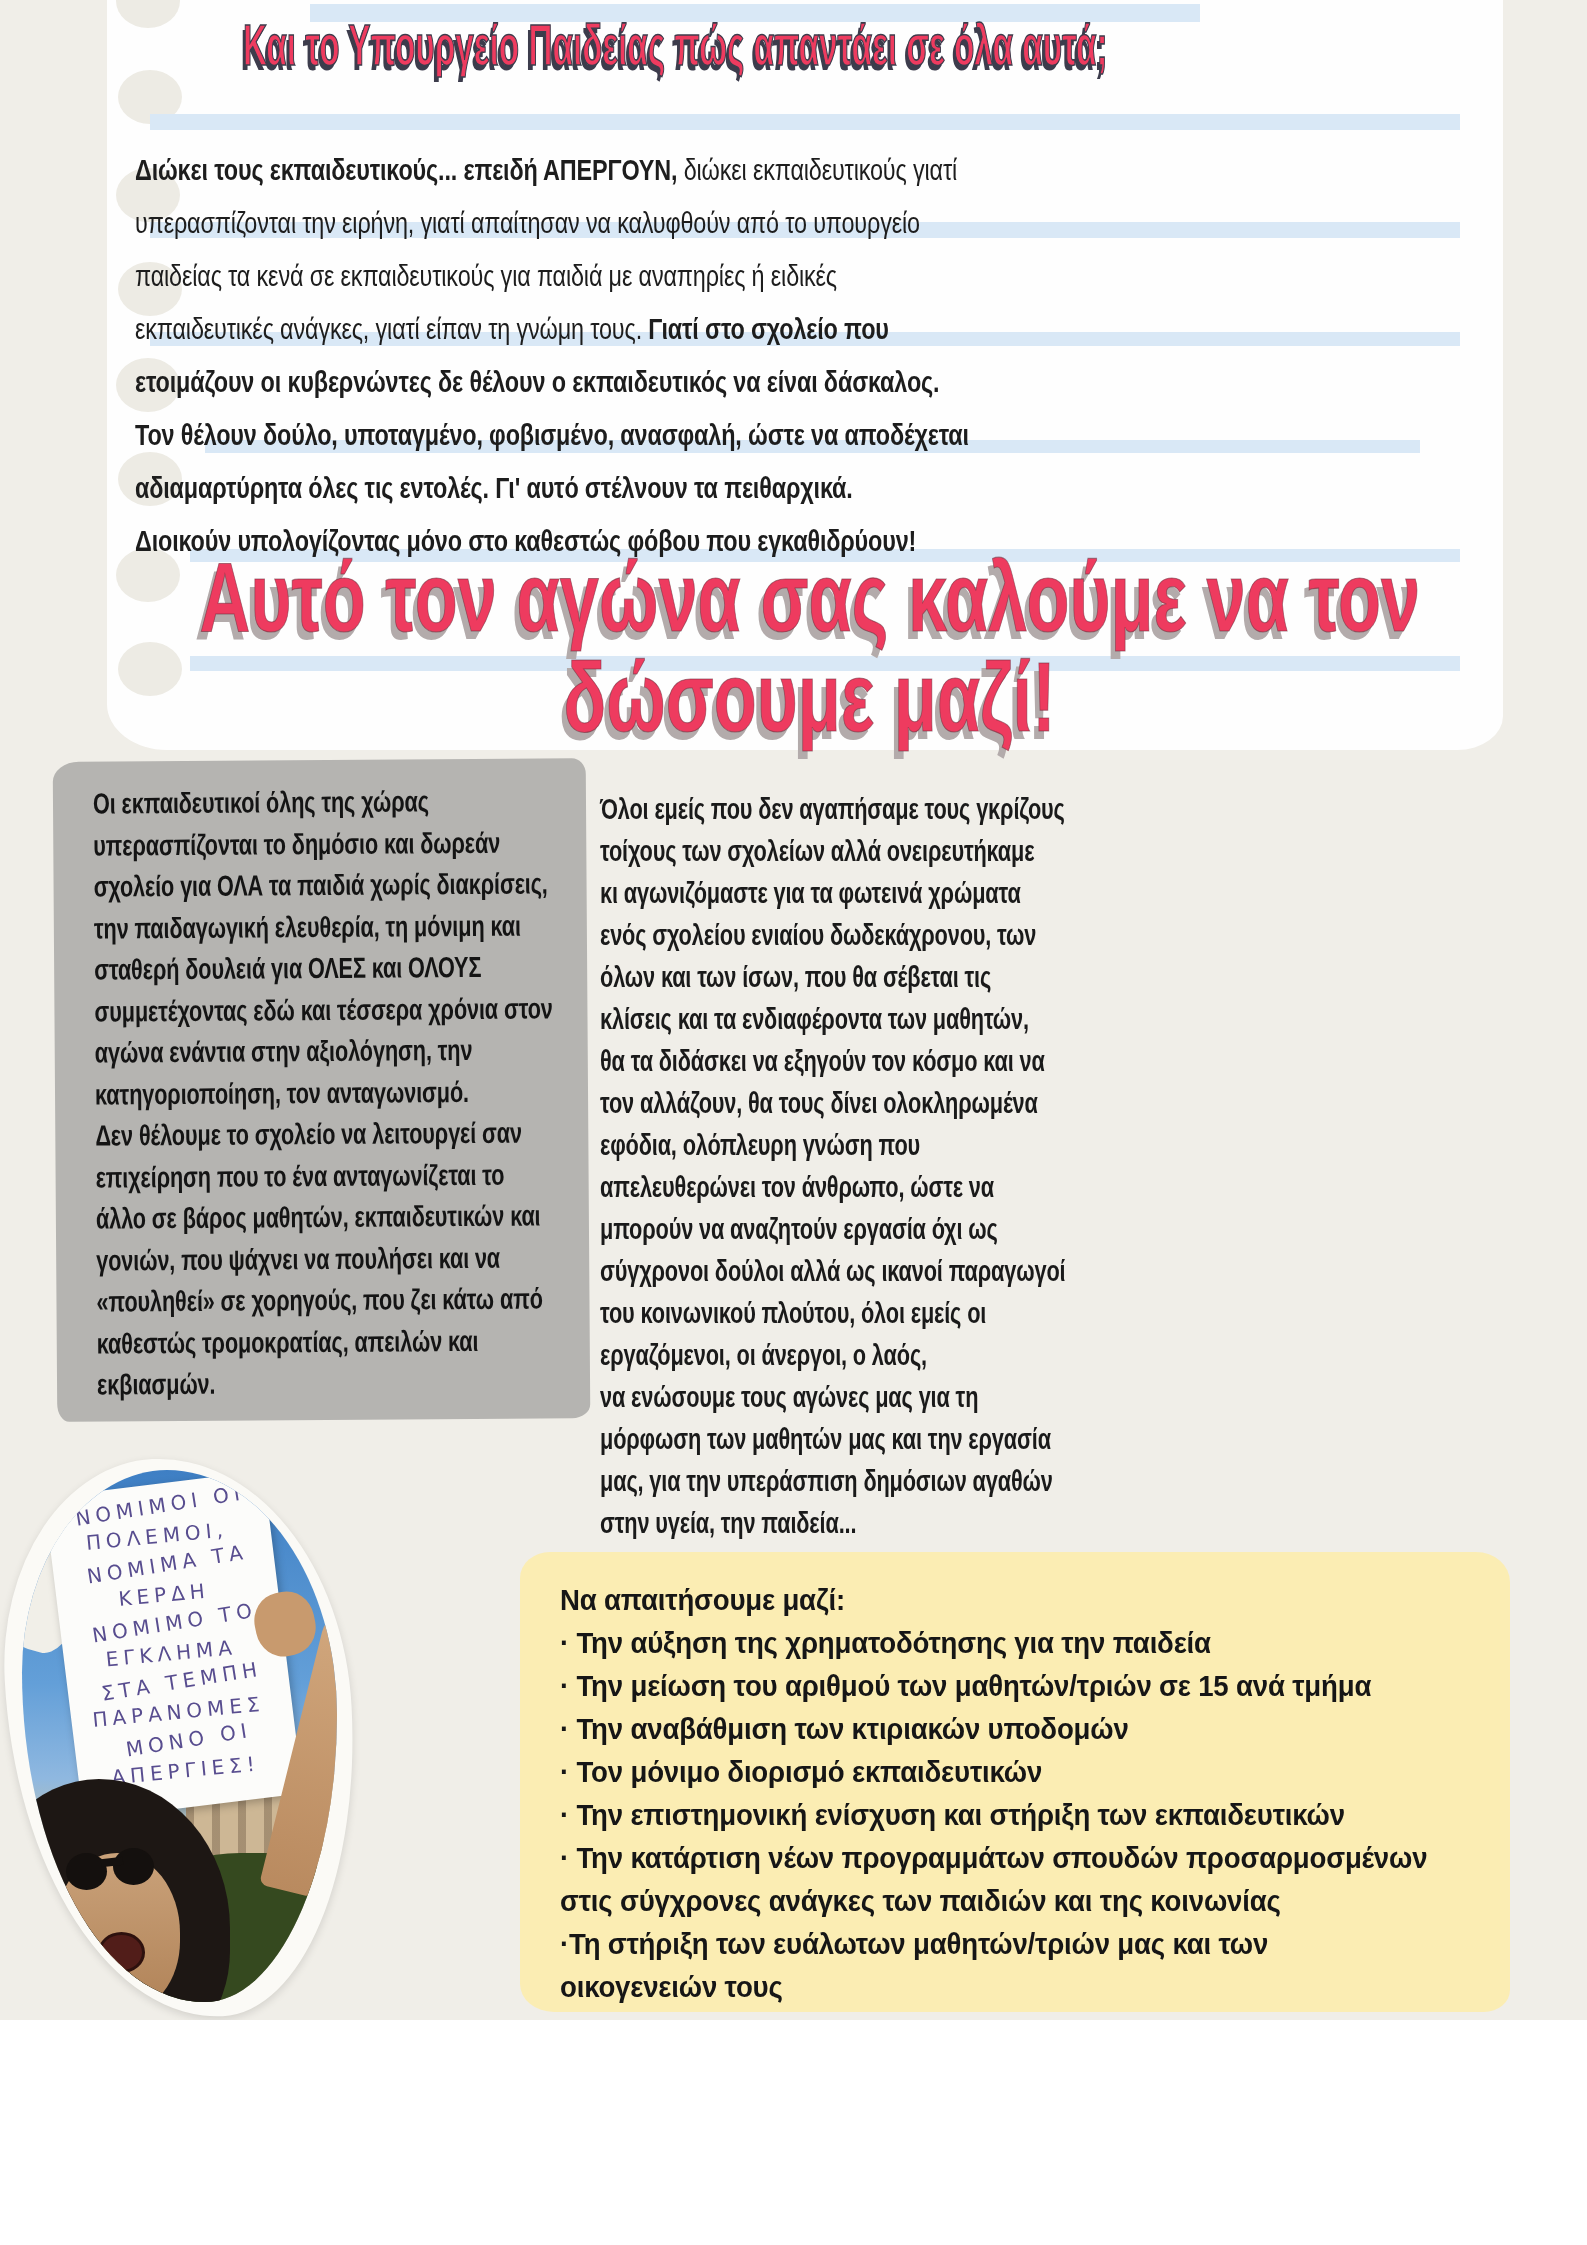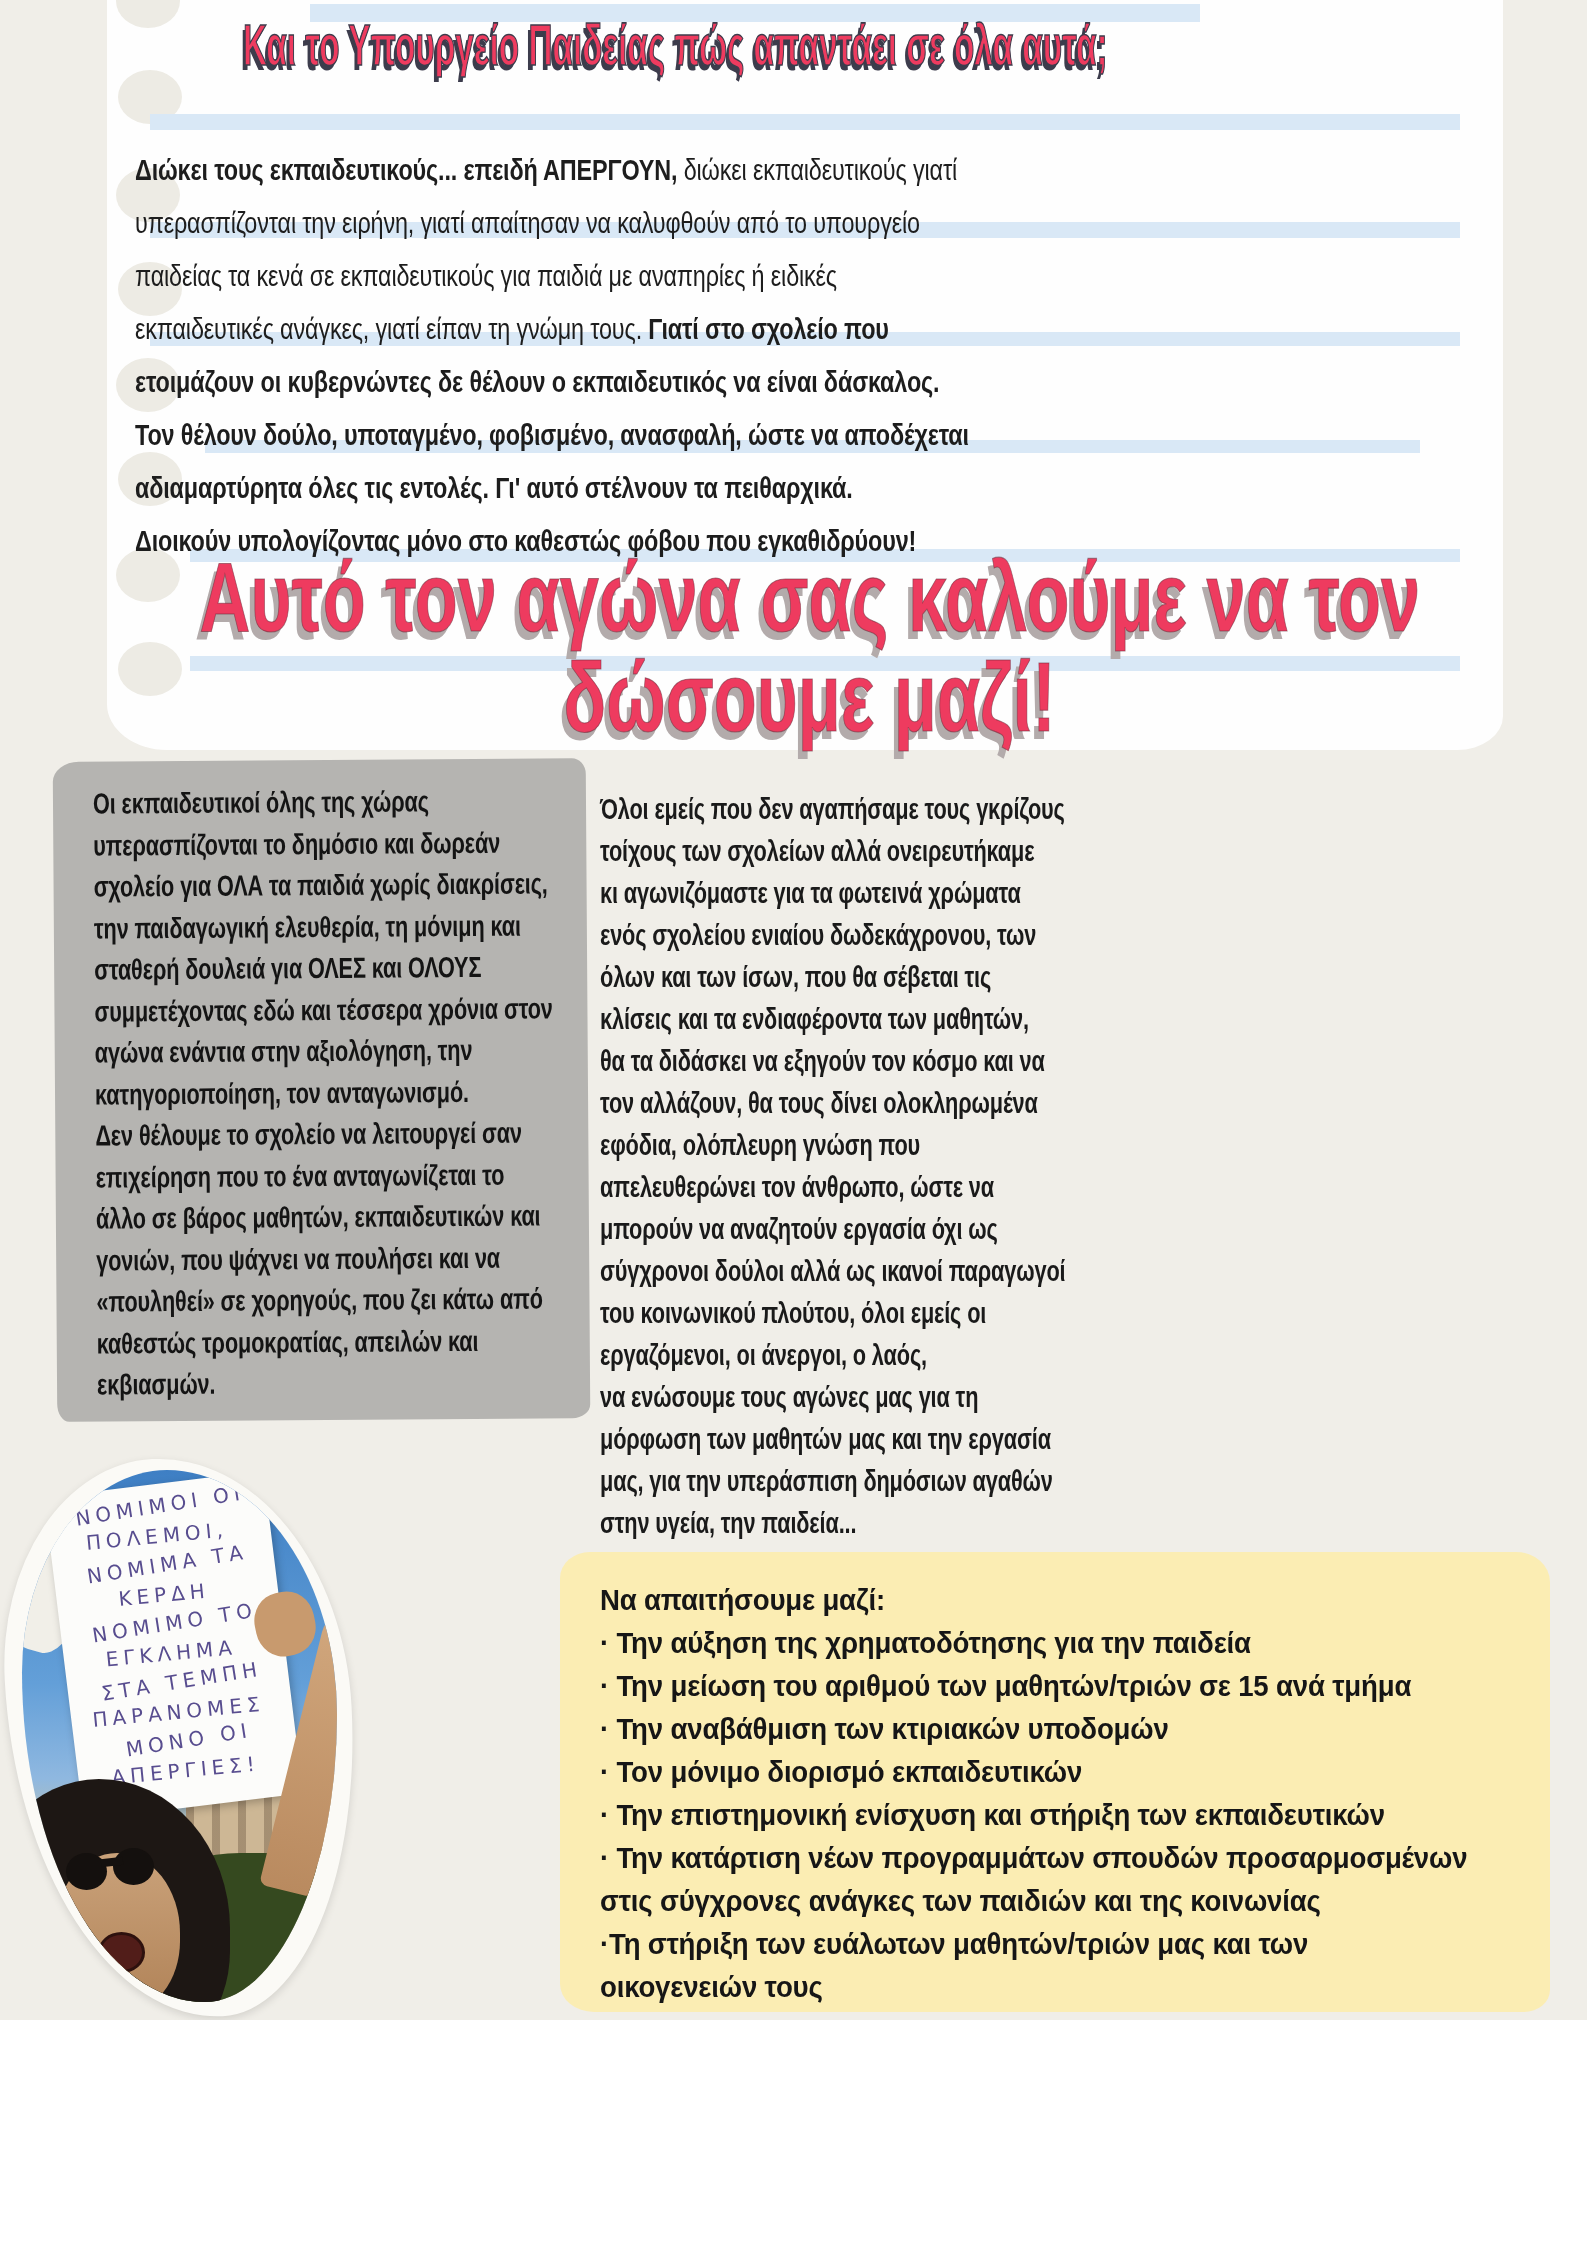--- a/index.html
+++ b/index.html
@@ -87,21 +87,21 @@
   .lens{position:absolute;width:13%;height:7%;background:#14100e;border-radius:50%;}
   .lens.l{left:14%;bottom:21%;}
   .lens.r{left:29%;bottom:22%;}
   .bridge{position:absolute;left:25%;bottom:25.5%;width:7%;height:1.5%;background:#14100e;transform:rotate(-6deg);}
   .mouth{position:absolute;left:24%;bottom:5.5%;width:13%;height:6.5%;background:#511d19;
       border:3px solid #2e110e;border-radius:50%;}
 
   
   .yellow-box{position:absolute;left:520px;top:1552px;width:990px;height:460px;z-index:2;
       background:var(--yellow_box,#fbedb3);
-      border-radius:30px 34px 26px 34px / 26px 30px 22px 28px;margin-left:40px;}
+      border-radius:30px 34px 26px 34px / 26px 30px 22px 28px;}
   .yellow-box .inner{position:absolute;left:40px;top:26px;width:1020px;
       transform:scaleX(0.92);transform-origin:0 0;
       font-weight:bold;font-size:30px;line-height:43px;color:#161616;letter-spacing:-0.2px;}
   .demand-item{white-space:pre-line;}
 
   
   .footerline{position:absolute;left:0;width:1587px;text-align:center;z-index:3;}
   .footerline .cond{display:inline-block;font-weight:bold;font-size:52px;white-space:nowrap;
       color:var(--accent_pink,#ee3b5f);
       transform:scale(0.69,1.12);transform-origin:50% 0;

